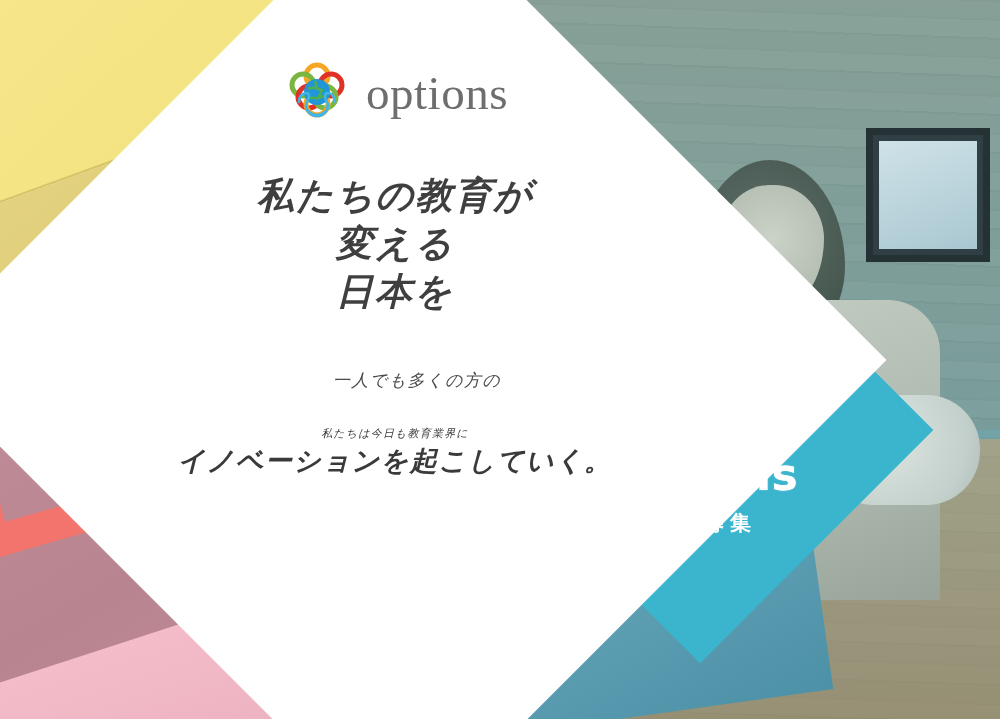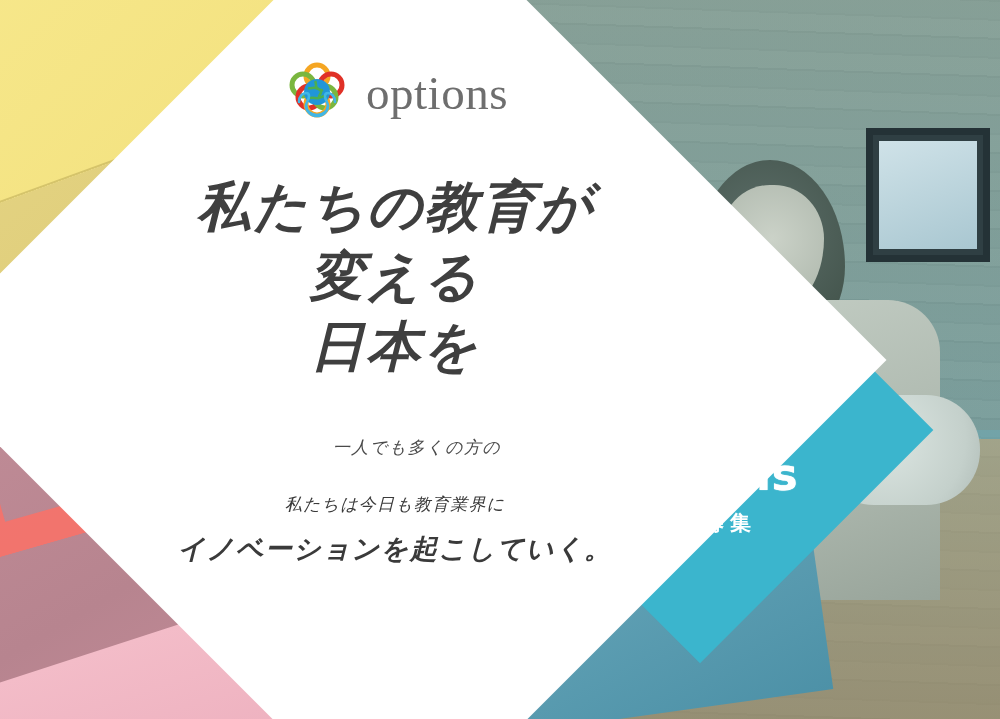--- a/index.html
+++ b/index.html
@@ -159,38 +159,38 @@
     display:flex;align-items:center;gap:14px;margin-top:60px;height:66px;
   }
   .logo-mark{width:70px;height:66px;display:block;}
   .logo-word{
     font-family:"Liberation Serif","DejaVu Serif",serif;
     font-size:47px;color:#6e6e6e;letter-spacing:.5px;line-height:1;
   }
 
   .headline{
     margin-top:46px;text-align:center;color:#3f3f3f;
-    font-weight:700;font-size:54px;line-height:1.30;
+    font-weight:700;font-size:37px;line-height:1.30;
     letter-spacing:2px;font-style:italic;
     font-family:"DejaVu Sans",sans-serif;
   }
   .headline .l{display:block;white-space:nowrap;}
 
   .sub1{
     margin-top:48px;text-align:center;color:#4a4a4a;
     font-size:17px;line-height:2.05;letter-spacing:1.5px;font-style:italic;margin-left:44px;
   }
   .sub1 span{display:block;}
 
   .sub2{
     margin-top:26px;text-align:center;color:#3a3a3a;
     font-style:italic;
   }
-  .sub2 .small{display:block;font-size:17px;letter-spacing:1.2px;line-height:1.6;}
-  .sub2 .big{display:block;font-size:27px;font-weight:700;letter-spacing:1.5px;margin-top:12px;line-height:1.4;white-space:nowrap;}
+  .sub2 .small{display:block;font-size:11px;letter-spacing:1.2px;line-height:1.6;}
+  .sub2 .big{display:block;font-size:27px;font-weight:700;letter-spacing:1.5px;line-height:1.4;white-space:nowrap;}
 </style>
 </head>
 <body>
 
 <div class="stage">
 
   <div class="photo">
 
     <div class="ph-office">
       <div class="wall-warm"></div>

